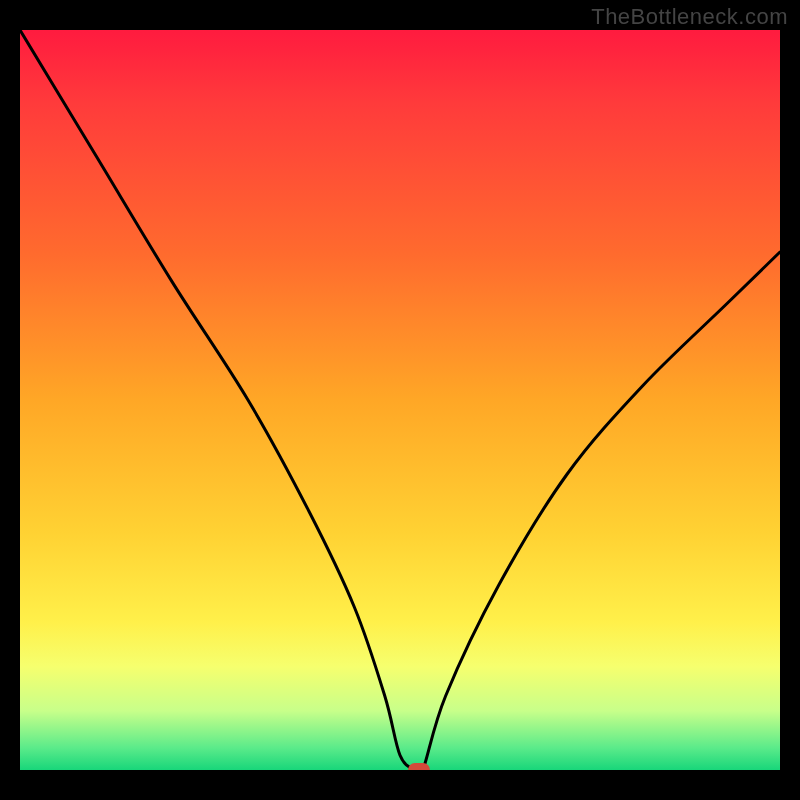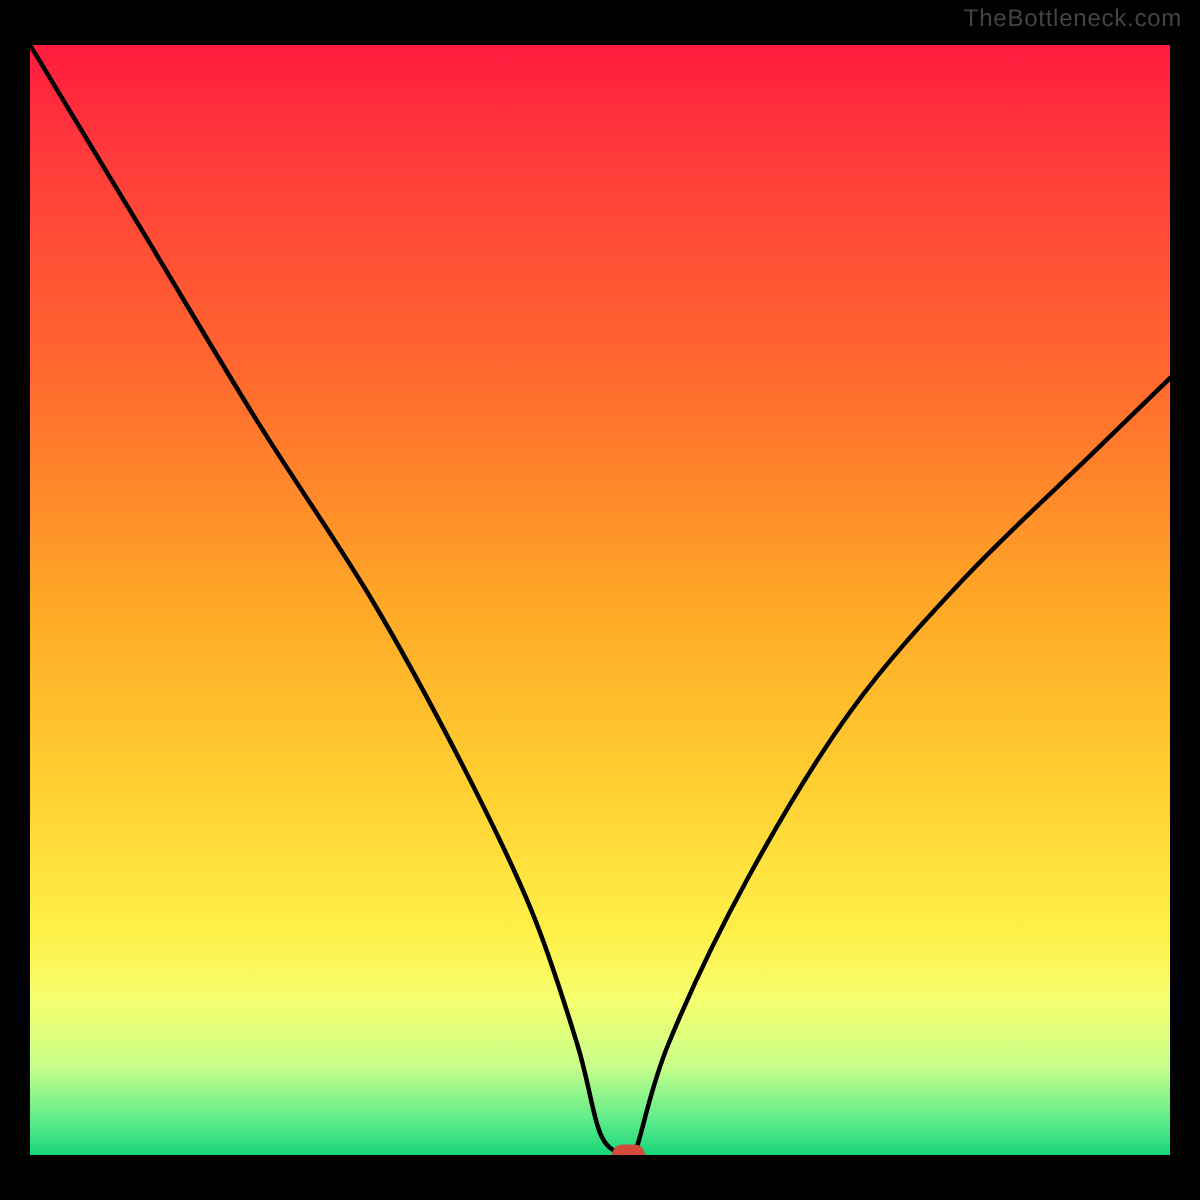--- a/index.html
+++ b/index.html
@@ -15,21 +15,21 @@
     position: relative;
     width: 800px;
     height: 800px;
     background: #000;
   }
   .watermark {
     position: absolute;
     top: 4px;
     right: 12px;
     color: #444;
-    font-size: 16px;
+    font-size: 22px;
     font-weight: 500;
     letter-spacing: 0.5px;
     z-index: 5;
   }
   .plot-area {
     position: absolute;
     left: 20px;
     top: 30px;
     width: 760px;
     height: 740px;

